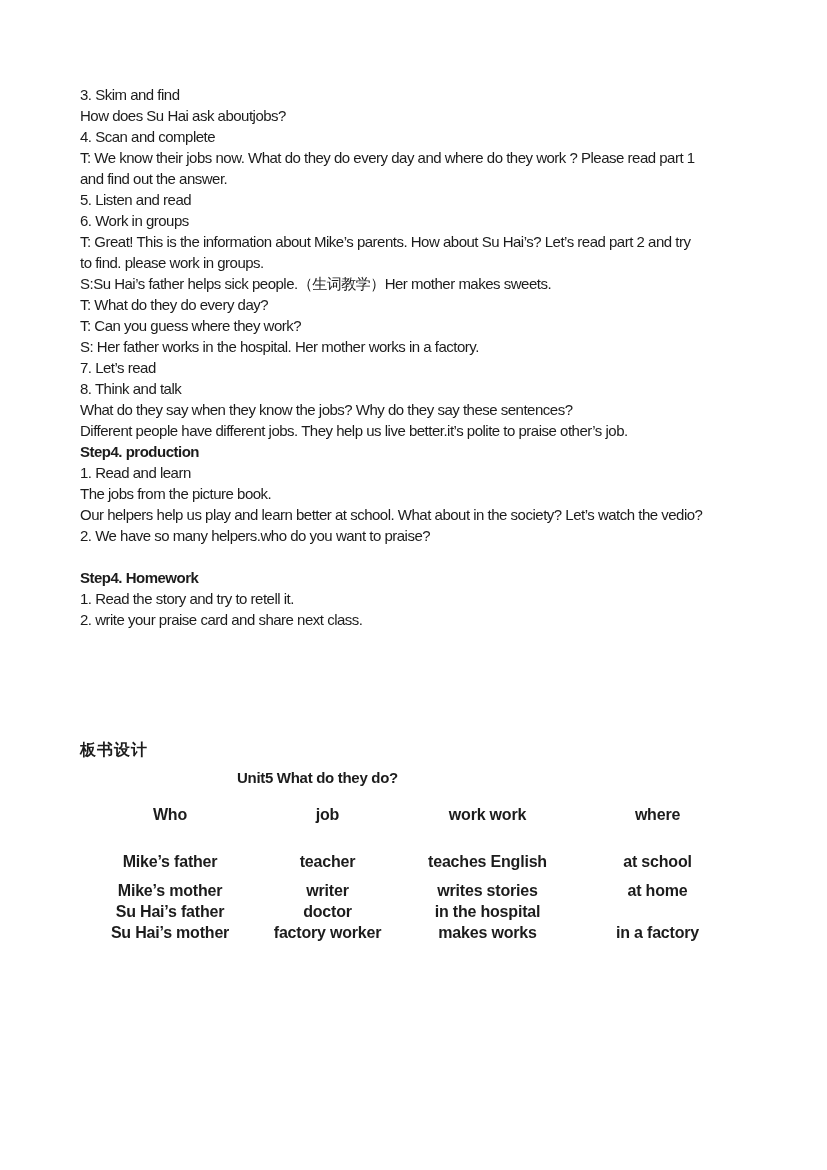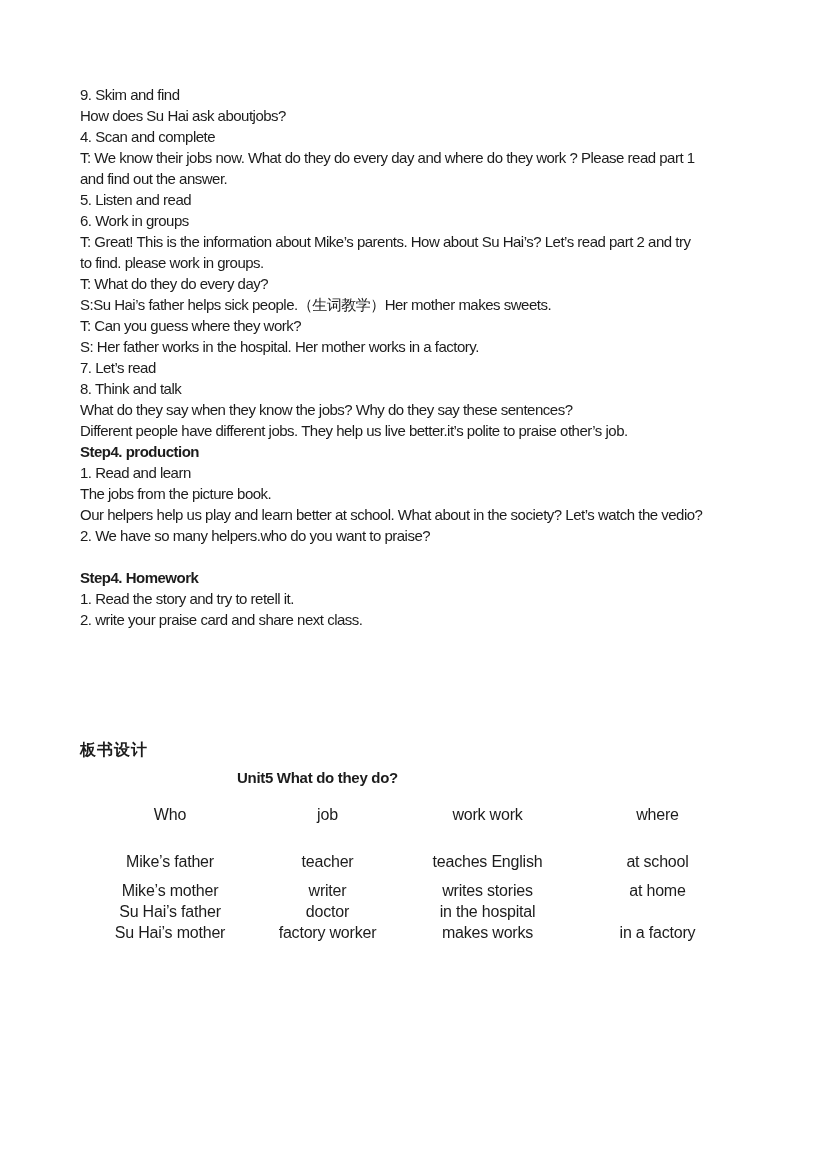--- a/index.html
+++ b/index.html
@@ -46,50 +46,51 @@
     margin-left: 157px;
     font-size: 15px;
     line-height: 21px;
     letter-spacing: -0.3px;
     font-weight: bold;
   }
   .board-table { margin-top: 16px; width: 655px; }
   .brow {
     display: grid;
     grid-template-columns: 180px 135px 185px 155px;
+    font-weight: bold;
   }
   .brow > div {
     text-align: center;
     font-size: 16px;
     line-height: 21px;
     letter-spacing: -0.2px;
     white-space: pre;
   }
   .brow.r1 { margin-top: 26px; }
   .brow.r2 { margin-top: 8px; }
   .brow.r3 { }
   .brow.r4 { margin-top: 0; }
 </style>
 </head>
 <body>
 
 <div class="page">
 
   <div class="textblock">
-    <div class="line">9. Skim and find</div>
+    <div class="line">3. Skim and find</div>
     <div class="line">How does Su Hai ask aboutjobs?</div>
     <div class="line">4. Scan and complete</div>
     <div class="line">T: We know their jobs now. What do they do every day and where do they work ? Please read part 1</div>
     <div class="line">and find out the answer.</div>
     <div class="line">5. Listen and read</div>
     <div class="line">6. Work in groups</div>
     <div class="line">T: Great! This is the information about Mike’s parents. How about Su Hai’s? Let’s read part 2 and try</div>
     <div class="line">to find. please work in groups.</div>
+    <div class="line">S:Su Hai’s father helps sick people.（生词教学）Her mother makes sweets.</div>
     <div class="line">T: What do they do every day?</div>
-    <div class="line">S:Su Hai’s father helps sick people.（生词教学）Her mother makes sweets.</div>
     <div class="line">T: Can you guess where they work?</div>
     <div class="line">S: Her father works in the hospital. Her mother works in a factory.</div>
     <div class="line">7. Let’s read</div>
     <div class="line">8. Think and talk</div>
     <div class="line">What do they say when they know the jobs? Why do they say these sentences?</div>
     <div class="line">Different people have different jobs. They help us live better.it’s polite to praise other’s job.</div>
     <div class="line bold">Step4. production</div>
     <div class="line">1. Read and learn</div>
     <div class="line">The jobs from the picture book.</div>
     <div class="line">Our helpers help us play and learn better at school. What about in the society? Let’s watch the vedio?</div>

